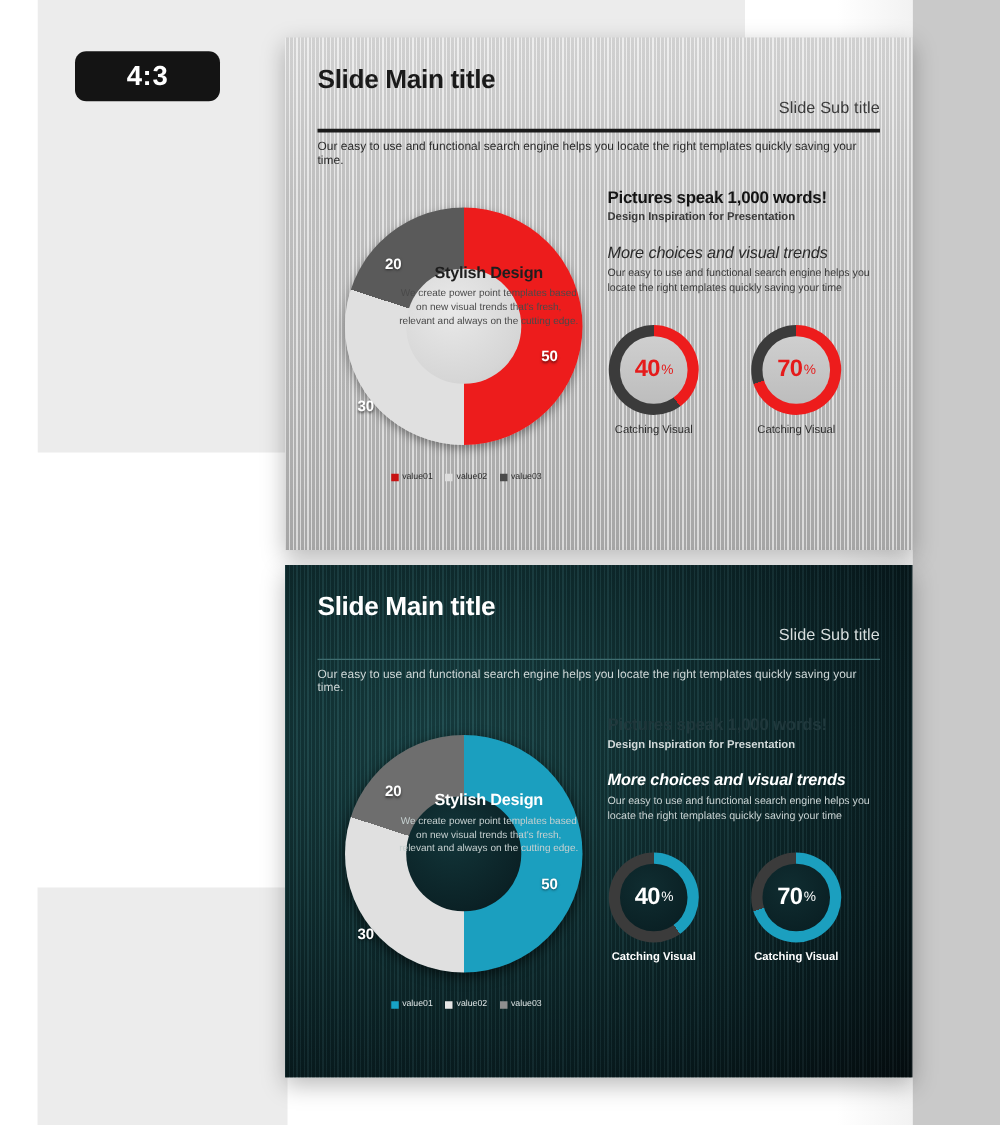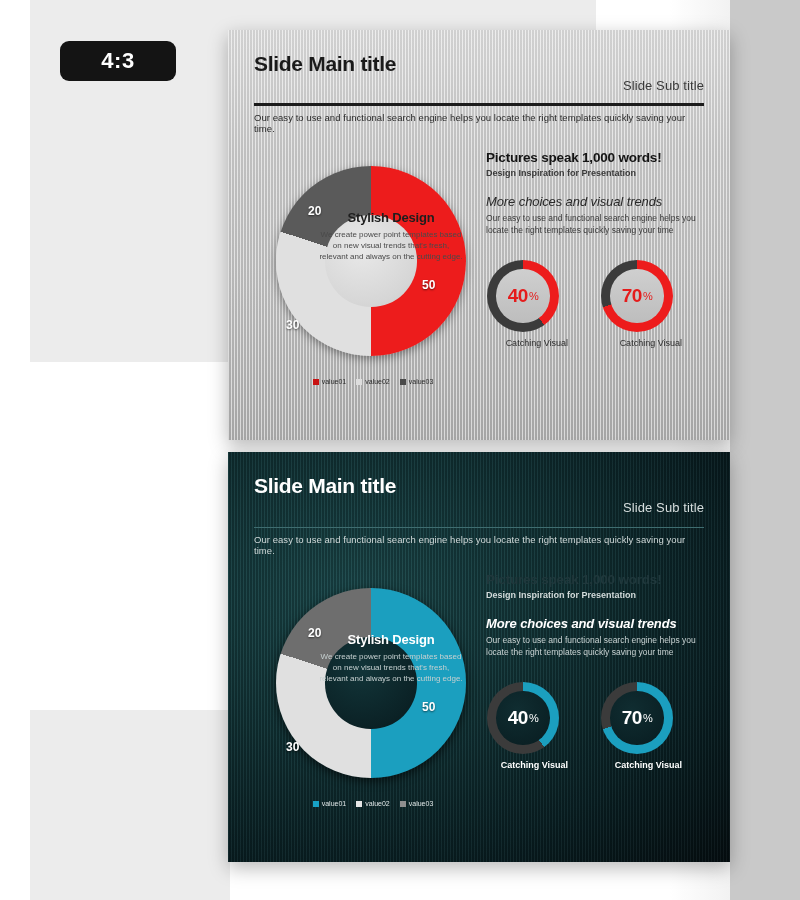--- a/index.html
+++ b/index.html
@@ -98,21 +98,21 @@
   .dc-body{font-size:8px;line-height:1.35;margin-top:5px;}
   .slide-light .dc-title{color:#1e1e1e;}
   .slide-light .dc-body{color:#4a4a4a;}
   .slide-dark .dc-title{color:#ffffff;}
   .slide-dark .dc-body{color:#c6d0d0;}
 
   .seg-label{
     position:absolute;font-size:12px;font-weight:bold;z-index:5;
     text-shadow:0 1px 2px rgba(0,0,0,.55);
   }
-  .lbl-50{color:#ffffff;left:164px;top:112px;}
+  .lbl-50{color:#ffffff;left:175px;top:112px;}
   .lbl-20{color:#ffffff;left:50px;top:38px;}
   .lbl-30{color:#ffffff;left:28px;top:152px;}
   .slide-light .lbl-50{color:#ffffff;}
   .slide-light .lbl-20,.slide-light .lbl-30{color:#ffffff;}
 
   
   .legend{
     position:absolute;left:20px;top:212px;width:190px;
     display:flex;justify-content:center;gap:10px;
   }
@@ -131,21 +131,21 @@
   .slide-light .r-s1{color:#3a3a3a;}
   .slide-light .r-h2{color:#2a2a2a;}
   .slide-light .r-s2{color:#3a3a3a;}
   .slide-dark .r-h1{color:#20383c;}
   .slide-dark .r-s1{color:#d2dada;}
   .slide-dark .r-h2{color:#ffffff;font-weight:bold;}
   .slide-dark .r-s2{color:#c9d3d3;}
 
   
   .mini-row{position:absolute;left:250px;top:230px;width:220px;display:flex;gap:24px;}
-  .mini{width:90px;text-align:right;position:relative;}
+  .mini{width:90px;text-align:center;position:relative;}
   .mini-ring{
     position:relative;width:72px;height:72px;border-radius:50%;margin:0 auto;
   }
   .mini-ring::after{
     content:"";position:absolute;left:13%;top:13%;width:74%;height:74%;border-radius:50%;
   }
   .slide-light .mini-ring::after{
     background:linear-gradient(180deg,#cfcfcf 0%,#bdbdbd 100%);
   }
   .slide-dark .mini-ring::after{

